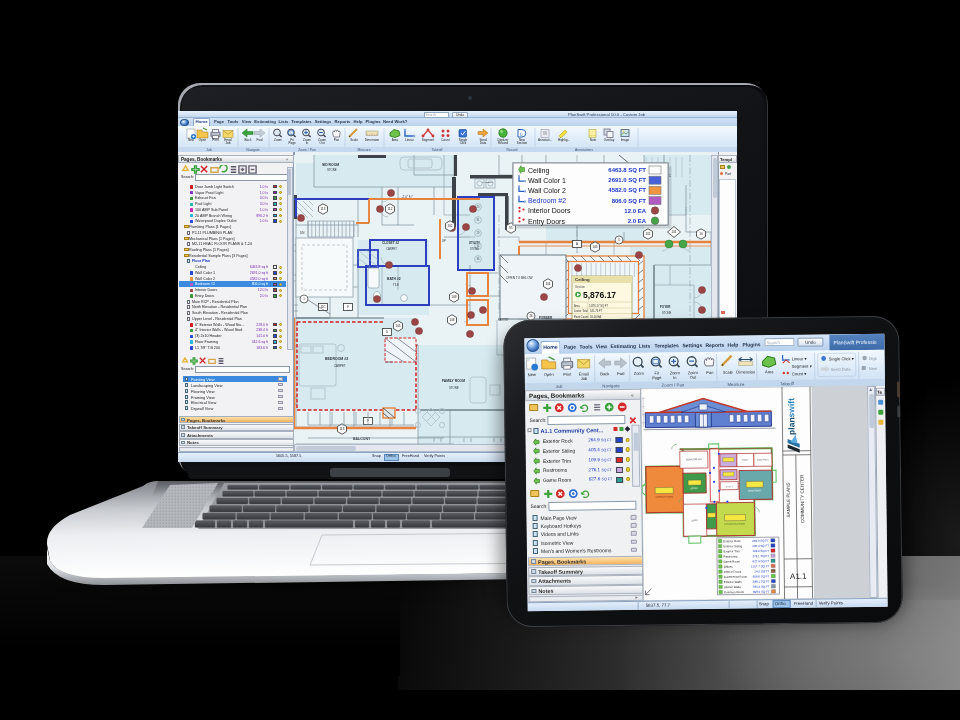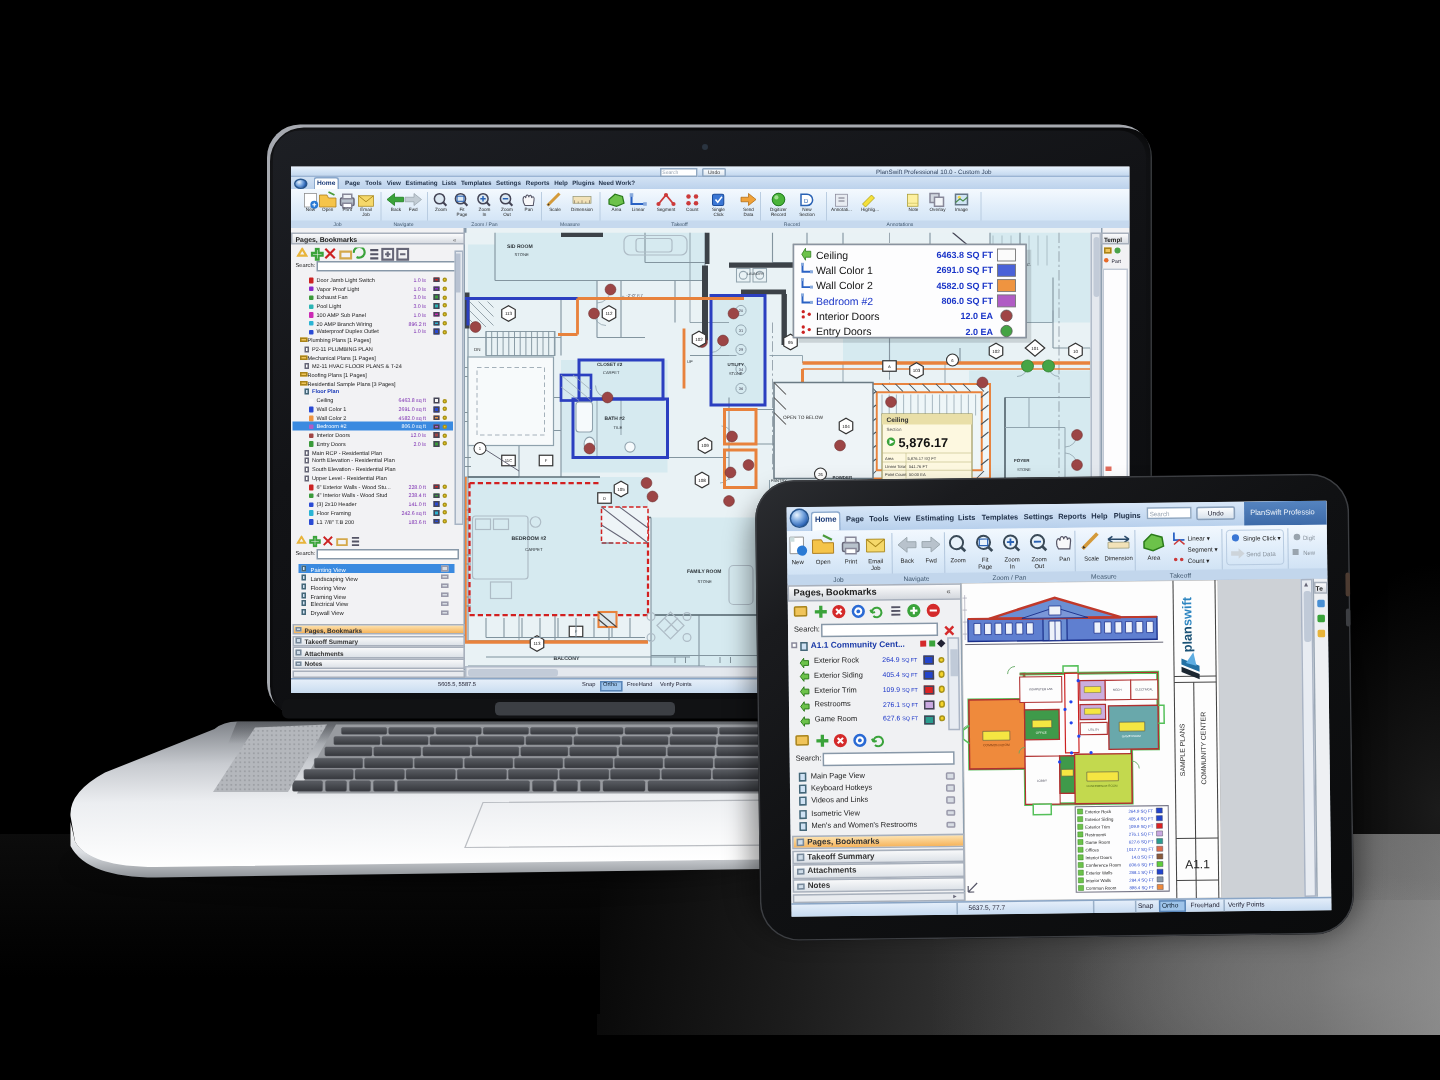--- a/index.html
+++ b/index.html
@@ -23,21 +23,21 @@
 <div class="a" style="left:0;top:690px;width:960px;height:30px;background:#000;"></div>
 
 <div class="a" style="left:40px;top:560px;width:500px;height:36px;background:radial-gradient(ellipse 50% 50% at 50% 50%,rgba(0,0,0,.85),rgba(0,0,0,0));filter:blur(6px);"></div>
 
 <div class="a" id="lid" style="left:178px;top:83px;width:590px;height:394px;border-radius:22px;background:linear-gradient(135deg,#222327 0%,#141518 30%,#0c0d0f 100%);box-shadow:inset 2.5px 2.5px 0 -0.5px rgba(175,178,184,0.95),inset -1.5px -1.5px 0 -0.5px rgba(70,72,76,0.7),inset 6px 8px 10px rgba(0,0,0,0.5);">
 
   <div class="a" style="left:4px;top:4px;width:582px;height:388px;border-radius:18px;background:linear-gradient(160deg,#1d1f24 0%,#121316 40%,#0a0b0d 100%);"></div>
 
   <div class="a" style="left:290px;top:13px;width:4px;height:4px;border-radius:50%;background:#2a3440;"></div>
 
-  <div class="a" id="lui" style="left:16px;top:28px;width:559px;height:351px;background:#e8eef6;overflow:hidden;">
+  <div class="a" id="lui" style="left:0;top:28px;width:559px;height:351px;background:#e8eef6;overflow:hidden;">
 
 <div class="a" style="left:0;top:0;width:559px;height:6.5px;background:linear-gradient(180deg,#e8f2fc,#c3d8ef);border-bottom:0.5px solid #9ab4d4;"></div>
 <div class="t" style="left:390px;top:0.5px;font-size:4.2px;color:#31435e;">PlanSwift Professional 10.0 - Custom Job</div>
 
 <div class="a" style="left:0;top:6.5px;width:559px;height:8.5px;background:linear-gradient(180deg,#d2e2f4,#bcd2ec);"></div>
 <div class="a" style="left:15px;top:6.5px;width:17px;height:8.5px;background:#fdfefe;border:0.5px solid #8aa8cc;border-bottom:none;border-radius:2px 2px 0 0;"></div>
 <div class="t" style="left:15px;top:8px;width:17px;text-align:center;font-size:4.4px;font-weight:bold;color:#1a3a78;">Home</div>
 <div class="t" style="left:35px;top:8px;width:12px;text-align:center;font-size:4.2px;font-weight:bold;color:#26374f;">Page</div>
 <div class="t" style="left:49px;top:8px;width:12px;text-align:center;font-size:4.2px;font-weight:bold;color:#26374f;">Tools</div>
 <div class="t" style="left:63px;top:8px;width:11px;text-align:center;font-size:4.2px;font-weight:bold;color:#26374f;">View</div>

